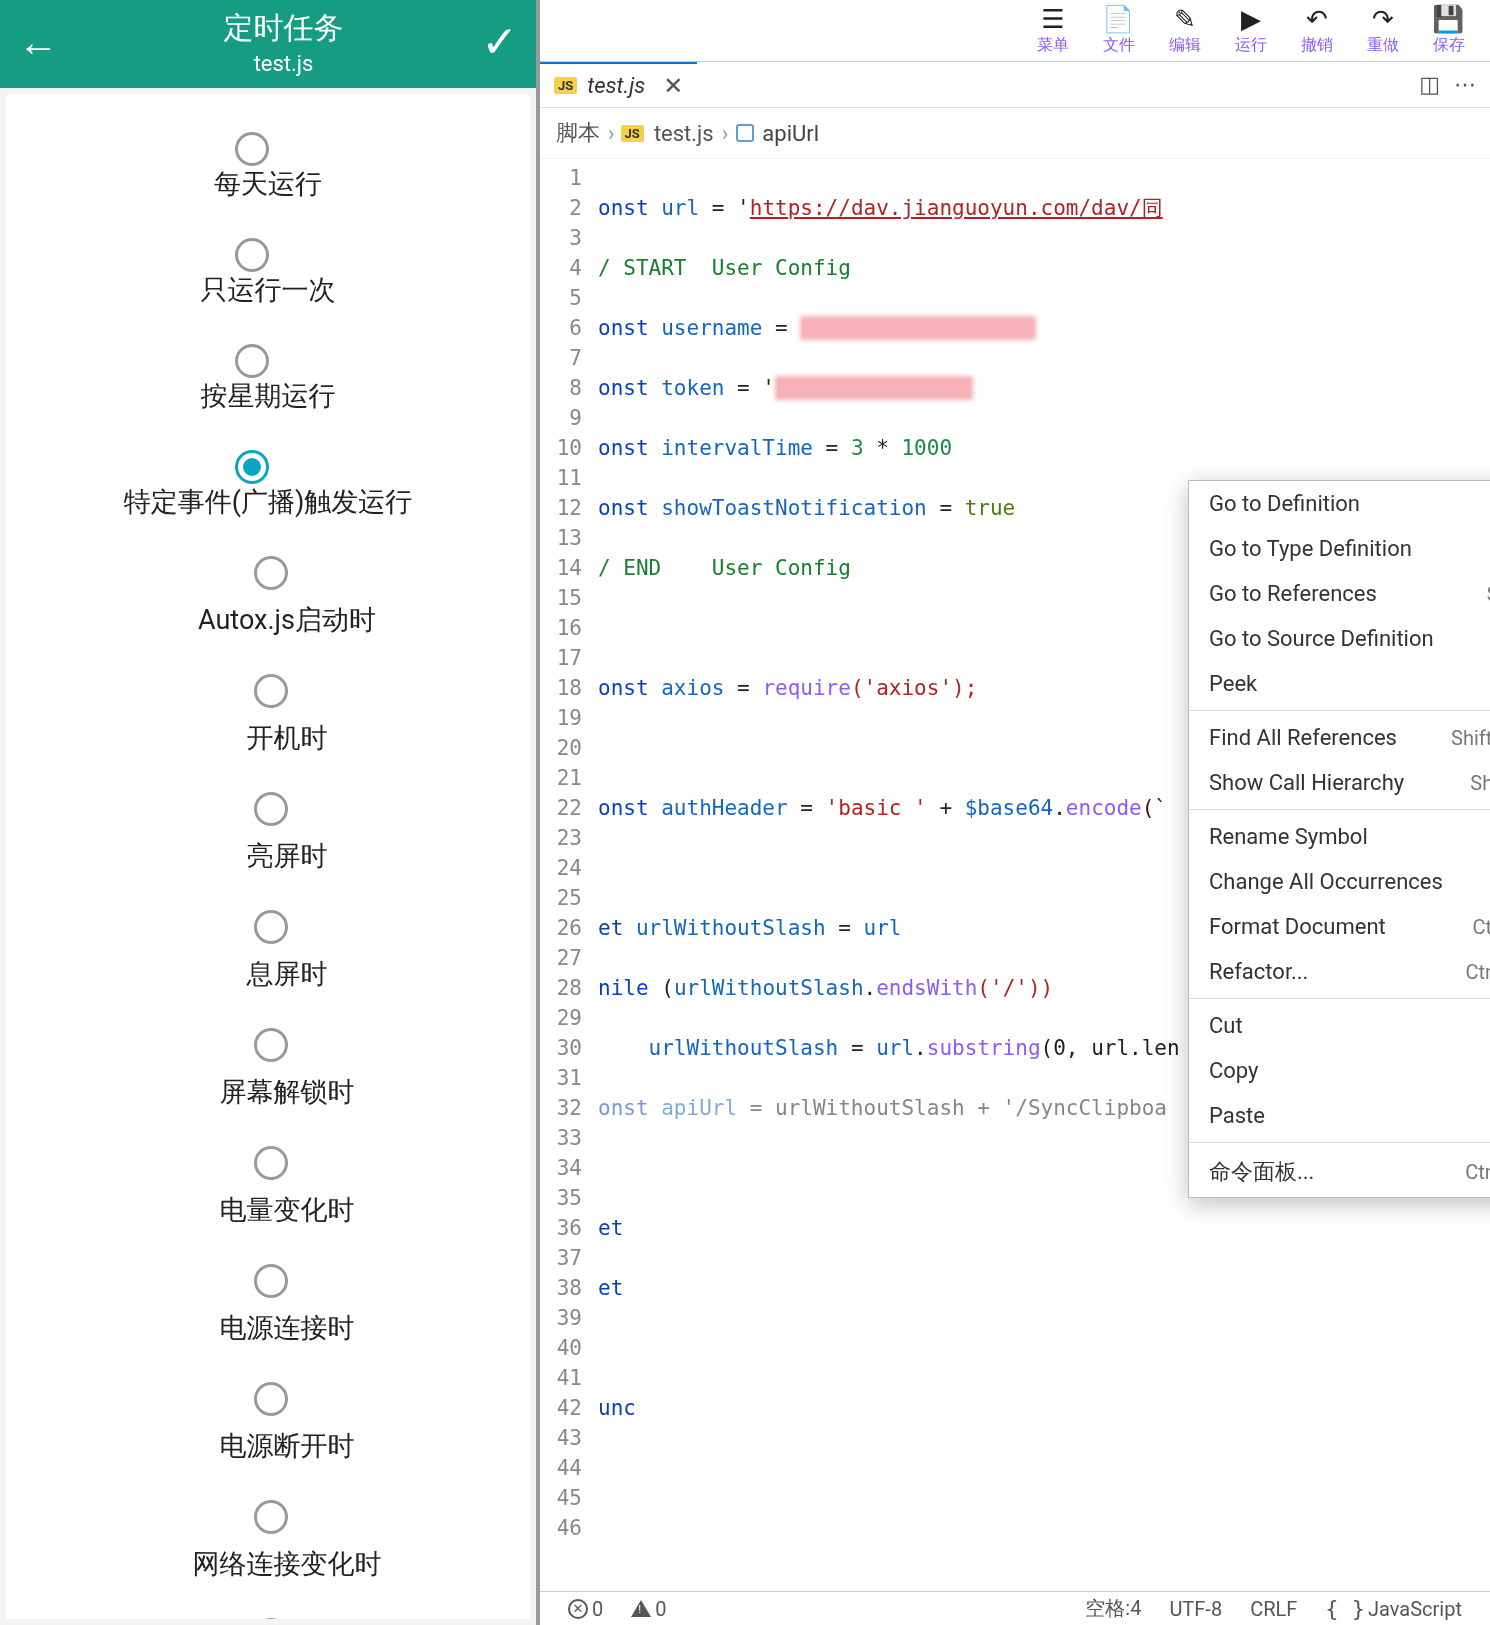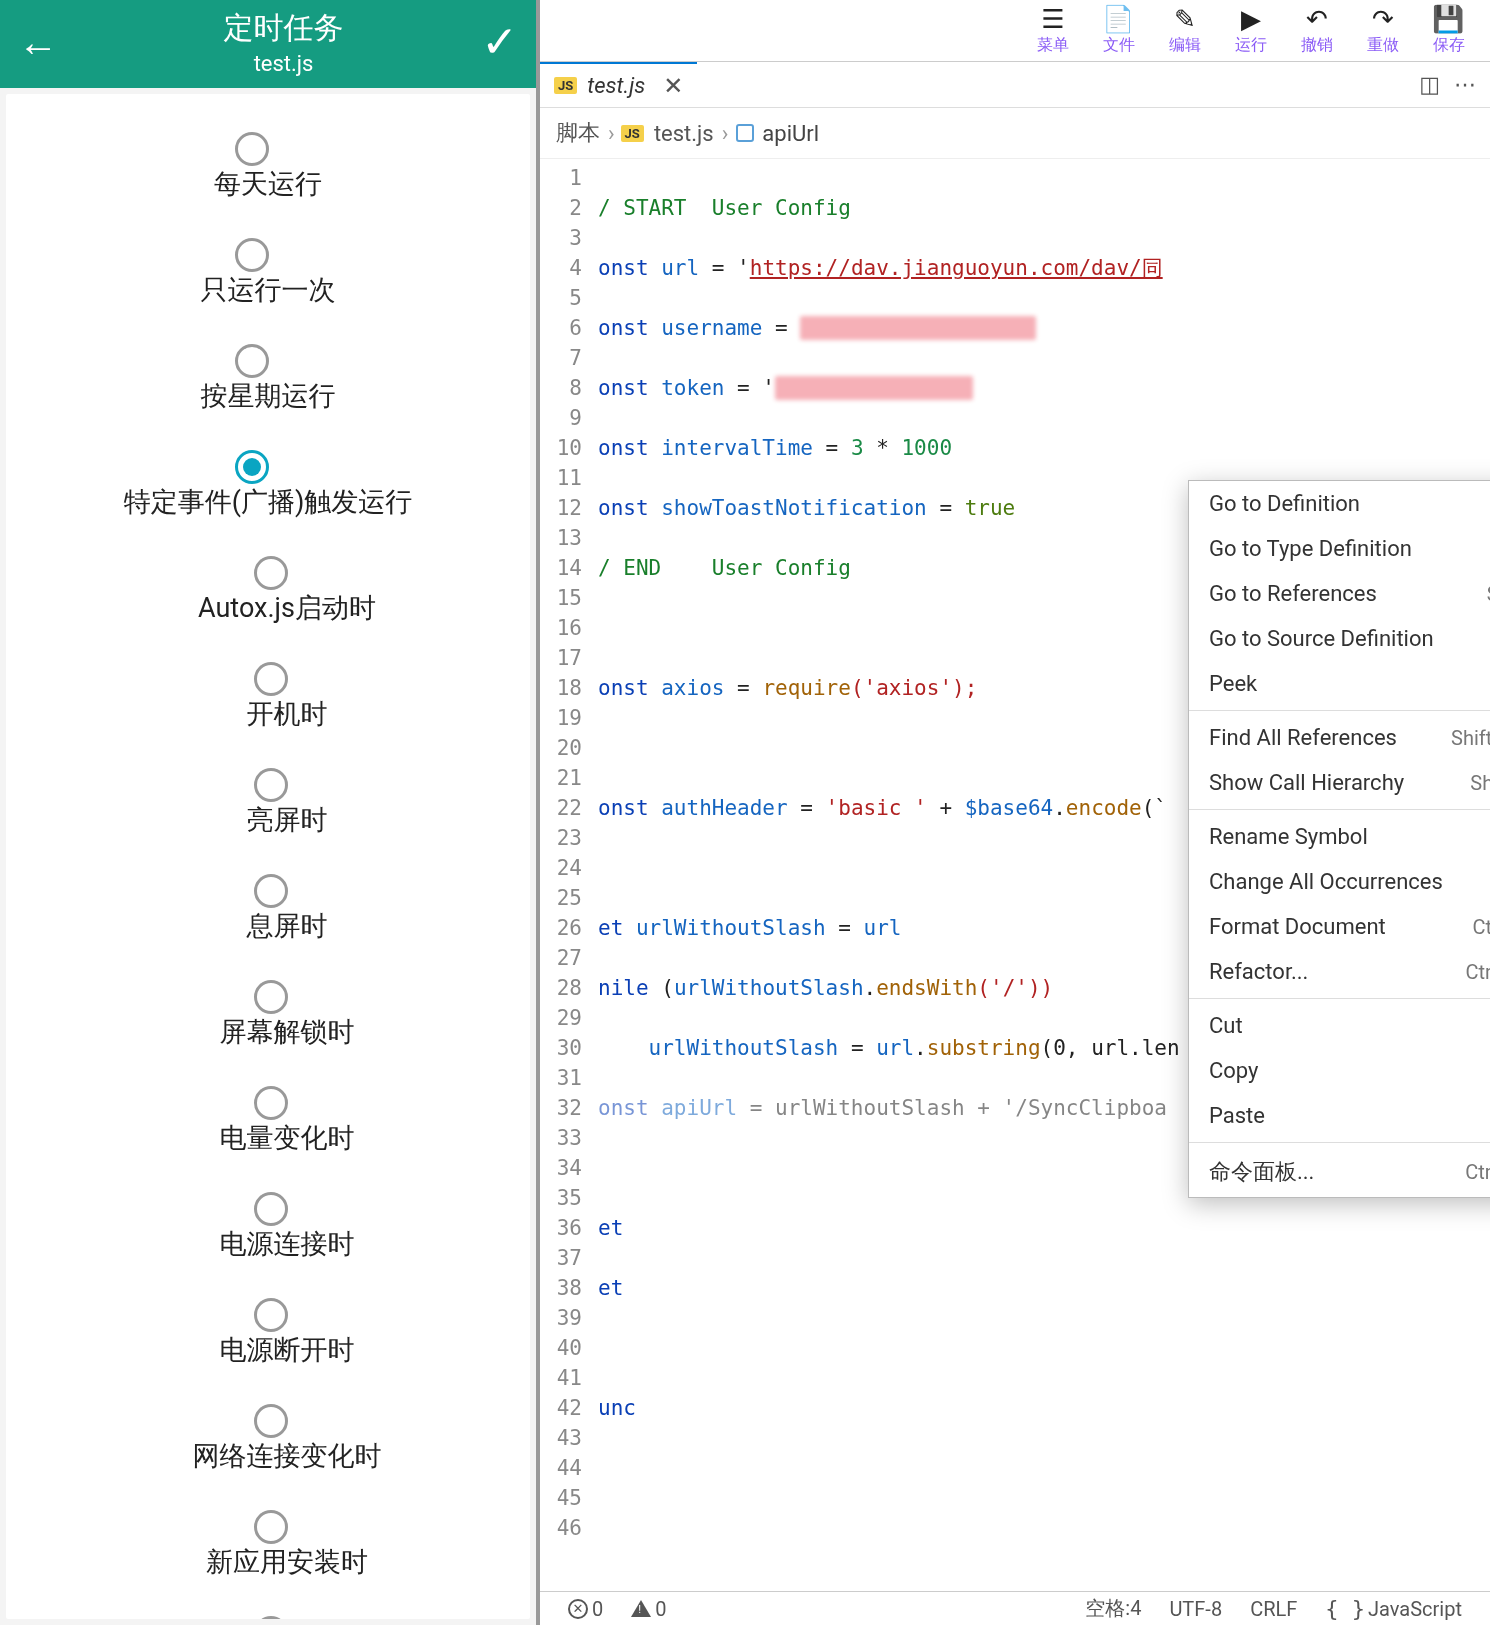--- a/index.html
+++ b/index.html
@@ -11,21 +11,21 @@
 .lhdr { background:#159c81; color:#fff; display:flex; align-items:center; padding:10px 18px 14px 18px; height:88px; }
 .back { font-size:40px; margin-right:28px; cursor:pointer; }
 .lhdr-t { flex:1;text-align:center; }
 .lhdr-t .t1 { font-size:30px; font-weight:500; }
 .lhdr-t .t2 { font-size:22px; margin-top:2px; }
 .check { font-size:44px; cursor:pointer; }
 
 .lbody { background:#fff; margin:6px; border-radius:2px; flex:1; overflow:auto; padding:20px 0; }
 .section-label { font-size:26px; color:#888; padding:8px 28px 22px 28px; }
 .radio-row { display:flex; align-items:center; padding:18px 28px; cursor:pointer;flex-direction:column; }
-.radio-row.sub { padding-left:66px; }
+.radio-row.sub { padding-left:66px;gap:12px; }
 .radio { width:34px; height:34px; border:3px solid #999; border-radius:50%; margin-right:32px; display:flex; align-items:center; justify-content:center; flex-shrink:0; }
 .radio.sel { border-color:#0aa5c2; }
 .radio.sel::after { content:''; width:18px; height:18px; background:#0aa5c2; border-radius:50%; }
 .radio-lbl { font-size:27px; color:#222; }
 
 .rtoolbar { display:flex; border-bottom:1px solid #ccc; height:62px; padding:0 8px 0 24px; }
 .tbtn { width:66px; display:flex; flex-direction:column; align-items:center; justify-content:center; cursor:pointer; }
 .tbtn .ic { font-size:26px; line-height:1; color:#222; }
 .tbtn .lb { font-size:16px; color:#8b5cf6; margin-top:3px; }
 .tspace { flex:1; }
@@ -48,21 +48,21 @@
 .editor { flex:1; display:flex; overflow:hidden; font-family:Menlo,Consolas,monospace; font-size:21px; line-height:30px; position:relative; }
 .gutter { width:52px; text-align:right; color:#888; padding:4px 10px 4px 0; user-select:none; }
 .gutter div { height:30px; }
 .code { flex:1; padding:4px 0 4px 6px; white-space:pre; color:#222; overflow:hidden; position:relative; }
 .code .ln { height:30px; }
 .c-comment { color:#197f2b; }
 .c-kw { color:#0a3fb5; }
 .c-var { color:#1565c0; }
 .c-str { color:#b12222; }
 .c-num { color:#1a8a46; }
-.c-func { color:#a16207; }
+.c-func { color:#8b5cf6; }
 .c-link { color:#b12222; text-decoration:underline; }
 .c-const { color:#4d7c0f; }
 .redact { background:#f6b0b7; color:#f6b0b7; border-radius:2px; padding:0 4px; filter:blur(2px); }
 
 .ctxmenu { position:absolute; top:480px; left:648px; width:406px; background:#fff; border:1px solid #bbb; box-shadow:0 6px 24px rgba(0,0,0,.25); font-size:22px; color:#333; z-index:50; }
 .ctxmenu .mi { display:flex; justify-content:space-between; align-items:center; padding:10px 20px; cursor:pointer; }
 .ctxmenu .mi .sc { color:#777; font-size:20px; }
 .ctxmenu .divider { height:1px; background:#ddd; margin:4px 0; }
 
 .status { height:34px; border-top:1px solid #ccc; display:flex; align-items:center; font-size:20px; color:#555; padding:0 14px; }
@@ -252,22 +252,22 @@
           <div>39</div>
           <div>40</div>
           <div>41</div>
           <div>42</div>
           <div>43</div>
           <div>44</div>
           <div>45</div>
           <div>46</div>
         </div>
       <div class="code">
+<div class="ln"><span class="c-kw">onst </span><span class="c-var">url</span><span> = '</span><span class="c-link">https://dav.jianguoyun.com/dav/同</span></div>
 <div class="ln"><span class="c-comment">/ START  User Config</span></div>
-<div class="ln"><span class="c-kw">onst </span><span class="c-var">url</span><span> = '</span><span class="c-link">https://dav.jianguoyun.com/dav/同</span></div>
 <div class="ln"><span class="c-kw">onst </span><span class="c-var">username</span><span> = </span><span class="redact">xxxxxxxxxxxxxxxxxx</span></div>
 <div class="ln"><span class="c-kw">onst </span><span class="c-var">token</span><span> = '</span><span class="redact">xxxxxxxxxxxxxxx</span></div>
 <div class="ln"><span class="c-kw">onst </span><span class="c-var">intervalTime</span><span> = </span><span class="c-num">3</span><span> * </span><span class="c-num">1000</span></div>
 <div class="ln"><span class="c-kw">onst </span><span class="c-var">showToastNotification</span><span> = </span><span class="c-const">true</span></div>
 <div class="ln"><span class="c-comment">/ END    User Config</span></div>
 <div class="ln"></div>
 <div class="ln"><span class="c-kw">onst </span><span class="c-var">axios</span><span> = </span><span class="c-func">require</span><span class="c-str">('axios');</span></div>
 <div class="ln"></div>
 <div class="ln"><span class="c-kw">onst </span><span class="c-var">authHeader</span><span> = </span><span class="c-str">'basic '</span><span> + </span><span class="c-var">$base64</span><span>.</span><span class="c-func">encode</span><span>(`</span></div>
 <div class="ln"></div>

